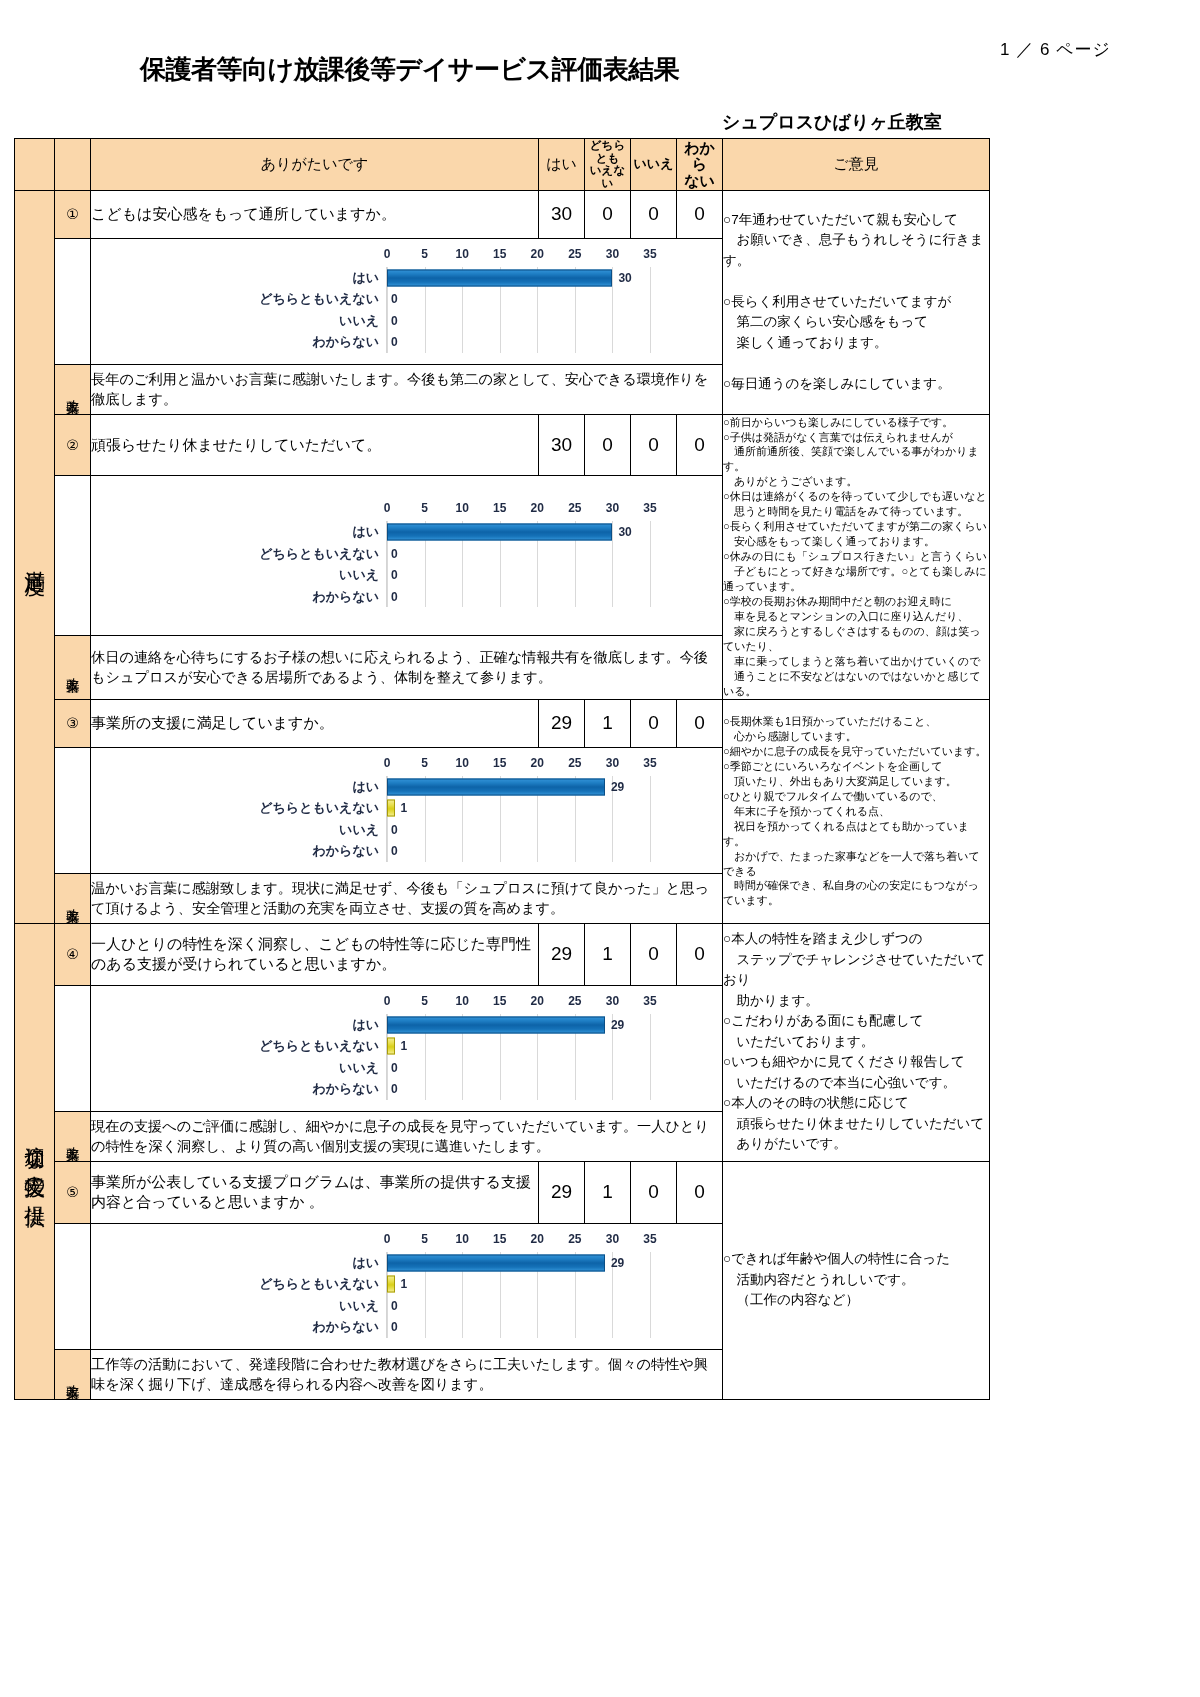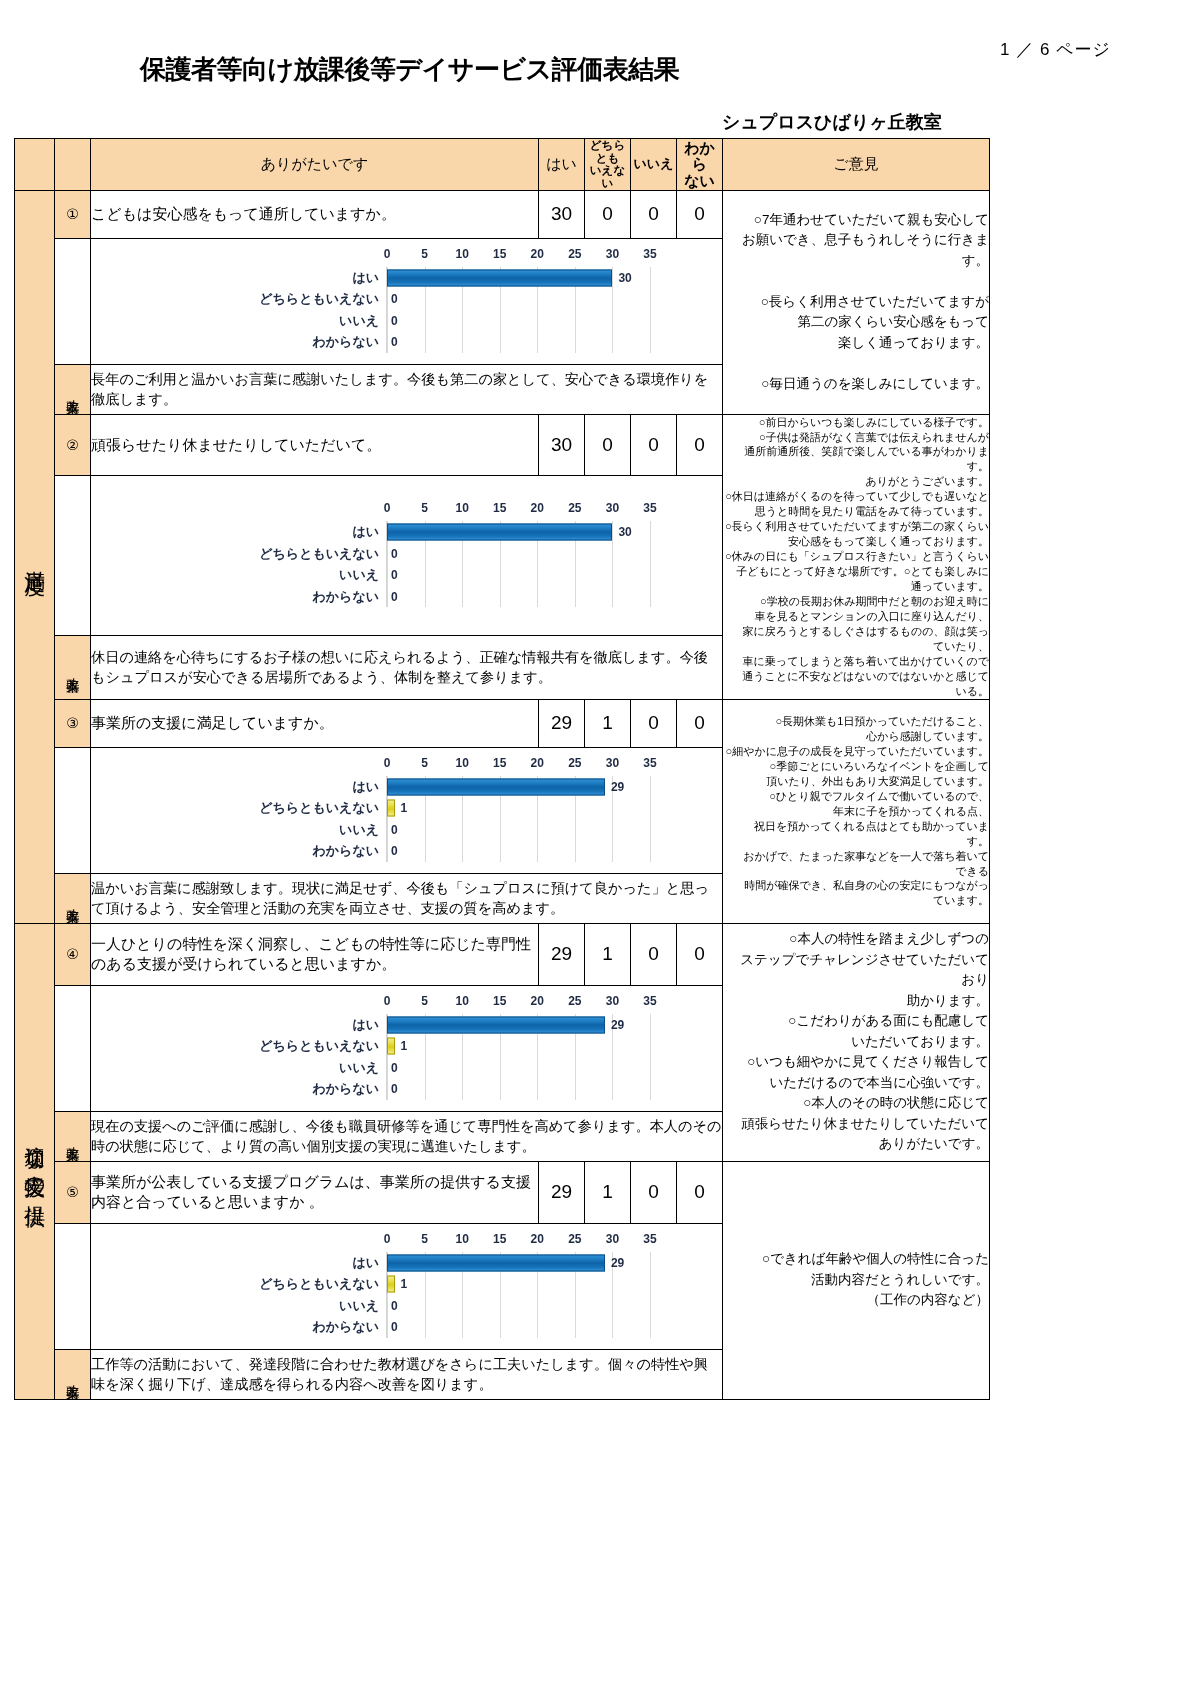--- a/index.html
+++ b/index.html
@@ -103,21 +103,21 @@
     font-size: 15px; font-weight: bold;
     padding: 4px 6px; line-height: 1.32;
     text-align: left;
   }
   .ans {
     text-align: center; font-size: 19px;
   }
   .opinion {
     font-size: 11px; line-height: 1.36;
     padding: 3px 4px 3px 5px;
-    vertical-align: top; text-align: right;
+    vertical-align: top; text-align: left;
     white-space: pre-line;
   }
   .opinion.big { font-size: 13.5px; line-height: 1.52; }
   .kaizen-text {
     font-size: 14.2px; line-height: 1.42;
     padding: 4px 6px; vertical-align: top; text-align: left;
   }
   .blank { background: #ffffff; }
 
   
@@ -438,21 +438,21 @@
               <div class="cat-label" style="top:87.5%">わからない</div>
               <div class="bar-val" style="top:87.5%; left:4px">0</div>
             </div>
           </div>
         </td>
     </tr>
       <tr style="height:50px">
       <td class="kai-cell">
           <div class="kai-inner">改善案</div>
         </td>
-      <td class="kaizen-text" colspan="5">現在の支援へのご評価に感謝し、今後も職員研修等を通じて専門性を高めて参ります。本人のその時の状態に応じて、より質の高い個別支援の実現に邁進いたします。</td>
+      <td class="kaizen-text" colspan="5">現在の支援へのご評価に感謝し、細やかに息子の成長を見守っていただいています。一人ひとりの特性を深く洞察し、より質の高い個別支援の実現に邁進いたします。</td>
     </tr>
       <tr style="height:62px">
 
       <td class="num-cell">⑤</td>
       <td class="q-text">事業所が公表している支援プログラムは、事業所の提供する支援内容と合っていると思いますか 。</td>
       <td class="ans">29</td>
       <td class="ans">1</td>
       <td class="ans">0</td>
       <td class="ans">0</td>
       <td class="opinion big thick-r" rowspan="3">○できれば年齢や個人の特性に合った

